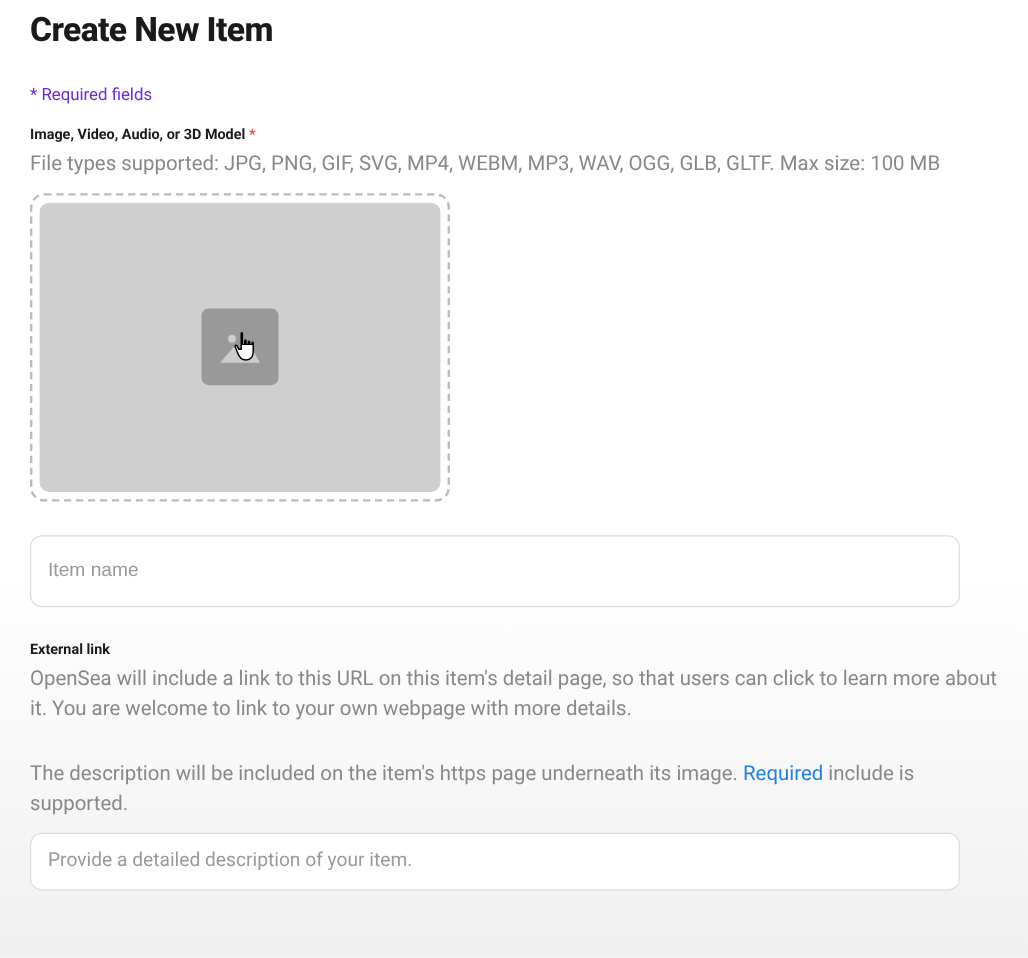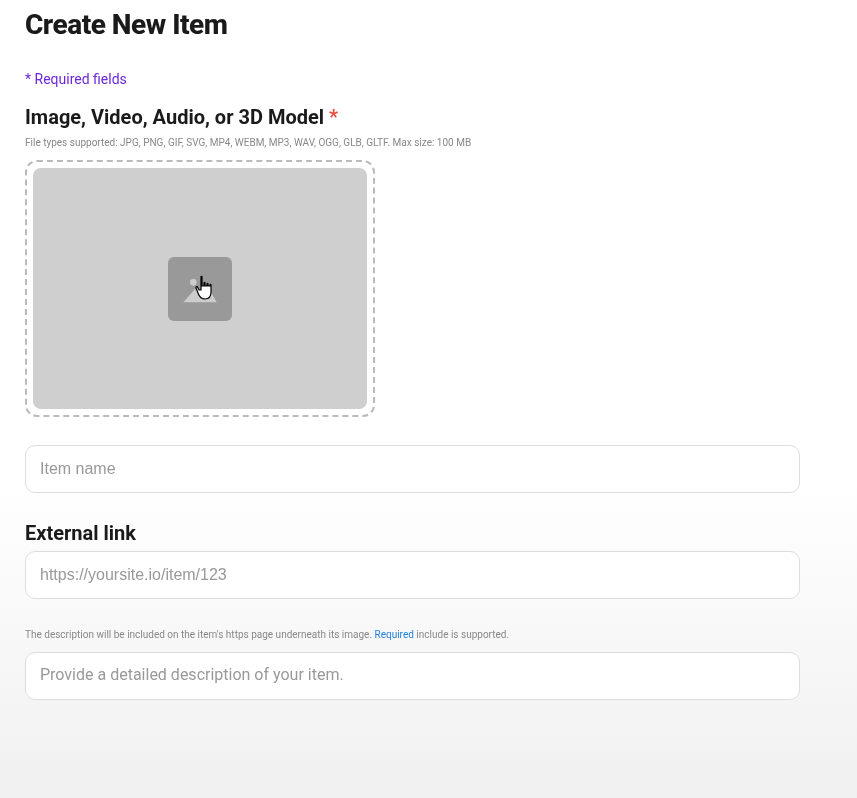--- a/index.html
+++ b/index.html
@@ -25,31 +25,31 @@
     }
     .required-note {
       font-size: 14px;
       color: #6d28d9;
       margin-bottom: 18px;
     }
     .field-group {
       margin-bottom: 28px;
     }
     .field-label {
-      font-size: 20px;
+      font-size: 12px;
       font-weight: 700;
       color: #1a1a1a;
       margin-bottom: 6px;
     }
     .field-label .req-star {
       color: #e74c3c;
       font-weight: 700;
     }
     .field-hint {
-      font-size: 10px;
+      font-size: 17px;
       color: #888;
       margin-bottom: 10px;
       line-height: 1.5;
     }
     .field-hint a {
       color: #2081e2;
       text-decoration: none;
     }
     .upload-dropzone {
       width: 350px;
@@ -74,21 +74,21 @@
       height: 64px;
       background: #999;
       border-radius: 6px;
       display: flex;
       align-items: center;
       justify-content: center;
     }
     .text-input {
       width: 100%;
       max-width: 775px;
-      height: 48px;
+      height: 60px;
       border: 1px solid #ddd;
       border-radius: 10px;
       padding: 0 14px;
       font-size: 16px;
       color: #333;
       background: #fff;
       outline: none;
     }
     .text-input::placeholder {
       color: #999;
@@ -146,21 +146,21 @@
     </div>
   </div>
 </div>
 
 <div class="field-group">
   <input type="text" class="text-input" placeholder="Item name" style="">
 </div>
 
 <div class="field-group">
   <div class="field-label">External link</div>
-  <input type="text" class="text-input" placeholder="https://yoursite.io/item/123" style="">
+  <div class="field-hint">OpenSea will include a link to this URL on this item's detail page, so that users can click to learn more about it. You are welcome to link to your own webpage with more details.</div>
 </div>
 
 <div class="field-group">
   <div class="field-hint">
     <span>The description will be included on the item's https page underneath its image. </span><a href="#">Required</a><span> include is supported.</span>
   </div>
   <textarea class="textarea-input" placeholder="Provide a detailed description of your item." style=""></textarea>
 </div>
 
 </body></html>

